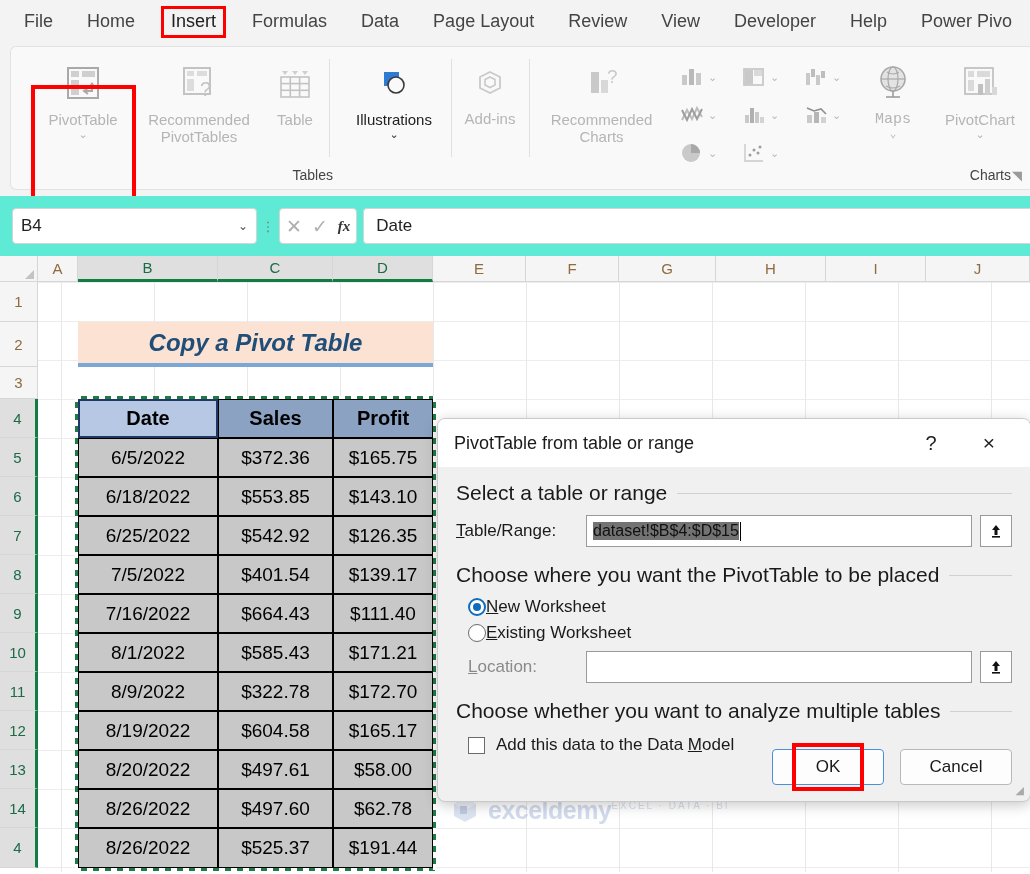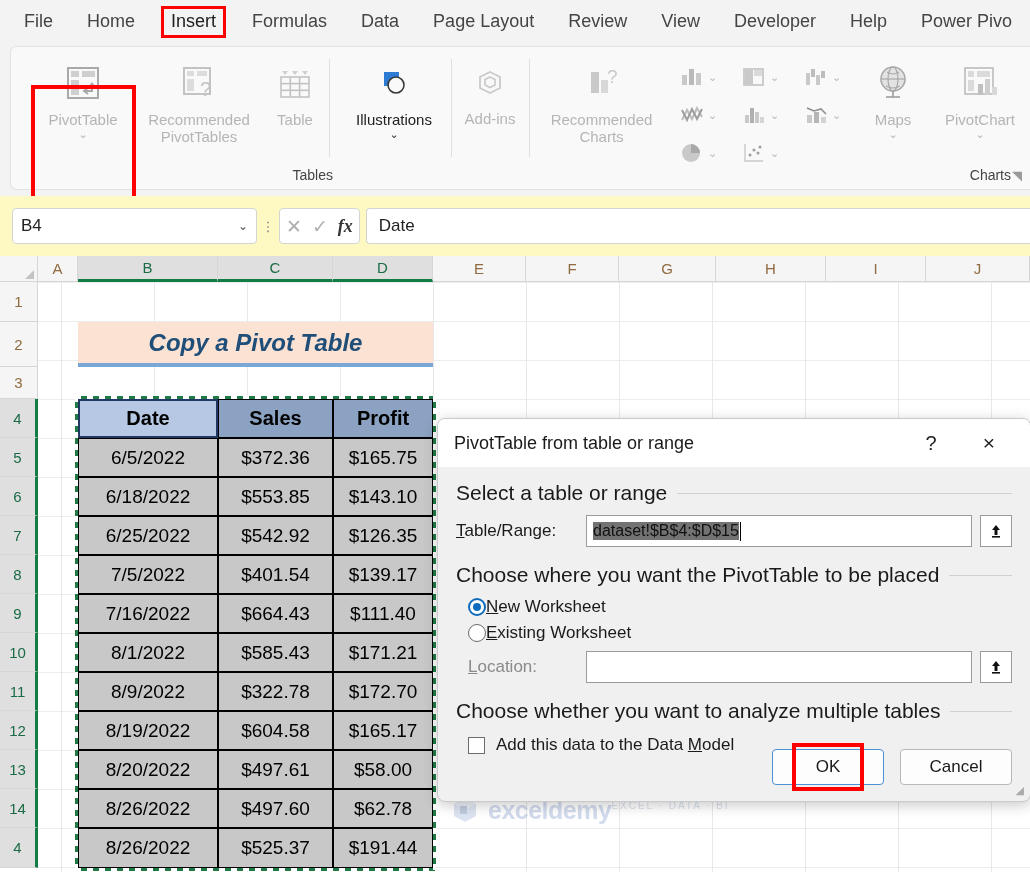--- a/index.html
+++ b/index.html
@@ -62,37 +62,37 @@
   .smallicon .chev { font-size: 11px; color: #b8b8b8; }
 
   .dlg-launcher {
     position: absolute; right: 8px; bottom: 6px;
     font-size: 13px; color: #9a9a9a;
   }
 
   
   .formula-row {
     position: absolute; top: 196px; left: 0; width: 1030px; height: 60px;
-    background: #fef9c3;
+    background: #5eead4;
     display: flex; align-items: center;
   }
   .namebox {
     margin-left: 12px; width: 245px; height: 36px;
     border: 1px solid #d4d4d4; border-radius: 4px; background: #fff;
     display: flex; align-items: center; padding: 0 8px;
   }
   .namebox .nb-text { flex: 1; font-size: 17px; color: #222; }
   .namebox .nb-chev { font-size: 12px; color: #555; }
   .fbar-dots { width: 22px; text-align: center; font-size: 13px; color: #777; letter-spacing: 0; }
   .fx-group {
     height: 36px; border: 1px solid #d4d4d4; border-radius: 4px; background: #fff;
     display: flex; align-items: center; padding: 0 6px; gap: 10px;
   }
   .fx-group .gi { font-size: 19px; color: #b0b0b0; }
-  .fx-group .fx { font-size: 18px; color: #333; font-style: italic;
+  .fx-group .fx { font-size: 15px; color: #333; font-style: italic;
                   font-family: "Liberation Serif", serif; font-weight: bold; }
   .fbar {
     flex: 1; margin-left: 6px; margin-right: 0; height: 36px;
     border: 1px solid #d4d4d4; border-right: none;
     border-top-left-radius: 4px; border-bottom-left-radius: 4px;
     background: #fff; display: flex; align-items: center; padding-left: 12px;
     font-size: 17px; color: #222;
   }
 
   
@@ -416,21 +416,21 @@
       <div class="smallicon" style="left:792px; top:56px;">
         <svg width="26" height="24" viewBox="0 0 26 24">
             <rect x="4" y="12" width="5" height="8" fill="#c9c9c9"></rect>
             <rect x="11" y="9" width="5" height="11" fill="#b6b6b6"></rect>
             <rect x="18" y="14" width="5" height="6" fill="#d2d2d2"></rect>
             <polyline points="4,5 11,8 18,6 23,11" fill="none" stroke="#8f8f8f" stroke-width="1.6"></polyline>
           </svg>
         <span class="chev">⌄</span>
       </div>
 
-      <div class="bigbtn" style="left:848px; top:12px; width:68px;">
+      <div class="bigbtn" style="left:848px; top:12px; width:68px;font-family:Liberation Mono, monospace;">
         <div class="icobox">
           <svg width="44" height="44" viewBox="0 0 44 44">
             <circle cx="22" cy="18" r="12" fill="#e3e3e3" stroke="#a8a8a8" stroke-width="1.6"></circle>
             <ellipse cx="22" cy="18" rx="5" ry="12" fill="none" stroke="#a8a8a8" stroke-width="1.2"></ellipse>
             <line x1="10" y1="18" x2="34" y2="18" stroke="#a8a8a8" stroke-width="1.2"></line>
             <path d="M16 11 q6 4 12 0" fill="none" stroke="#a8a8a8" stroke-width="1.1"></path>
             <path d="M15 25 q7 4 14 0" fill="none" stroke="#a8a8a8" stroke-width="1.1"></path>
             <line x1="22" y1="30" x2="22" y2="36" stroke="#9d9d9d" stroke-width="1.6"></line>
             <line x1="15" y1="36" x2="29" y2="36" stroke="#9d9d9d" stroke-width="1.6"></line>
           </svg>

